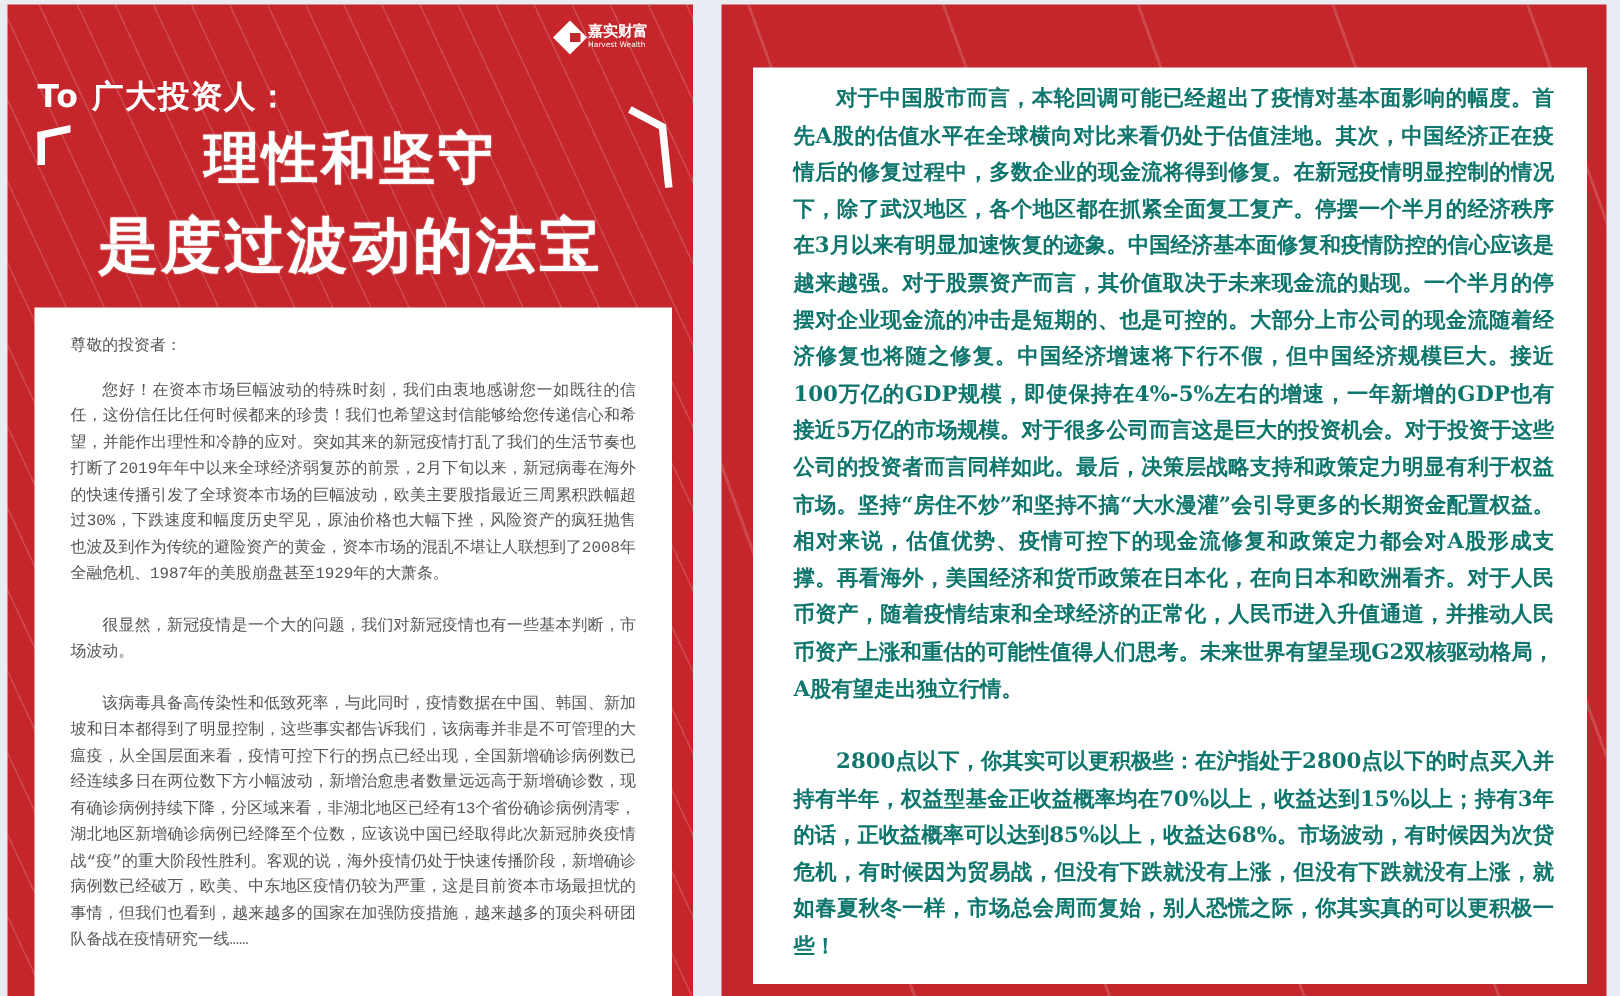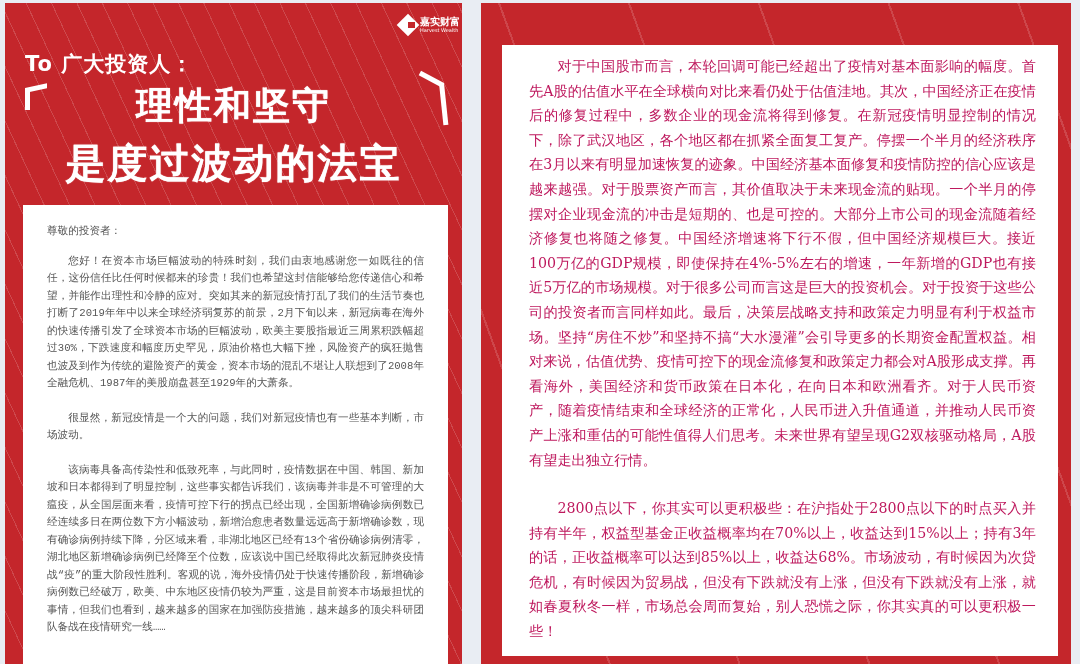--- a/index.html
+++ b/index.html
@@ -16,21 +16,21 @@
   }
   #left-panel { left:5px; width:457px; }
   #right-panel { left:481px; width:590px; background-image:none; }
   #right-panel::after {
     content:""; position:absolute; inset:0;
     background-image: repeating-linear-gradient(70deg, rgba(255,255,255,0) 0px, rgba(255,255,255,0) 120px, rgba(255,255,255,0.15) 120px, rgba(255,255,255,0.15) 122px);
     pointer-events:none;
   }
 
   
-  .logo { position:absolute; top:11px; right:2px; display:flex; align-items:center; gap:1px; color:#fff; }
+  .logo { position:absolute; top:11px; right:30px; display:flex; align-items:center; gap:1px; color:#fff; }
   .logo-mark { width:22px; height:22px; position:relative; }
   .logo-mark::before { content:""; position:absolute; left:3px; top:3px; width:16px; height:16px; background:#fff; transform:rotate(45deg); }
   .logo-mark::after { content:""; position:absolute; left:11px; top:8px; width:7px; height:6px; background:#c4262b; }
   .logo-text { display:flex; flex-direction:column; line-height:1; }
   .logo-cn { font-family:"DejaVu Sans", sans-serif; font-size:10px; font-weight:bold; }
   .logo-en { font-family:"DejaVu Sans", sans-serif; font-size:5px; margin-top:1px; }
 
   .to-line {
     position:absolute; top:36px; left:20px; color:#fff;
     font-family:"DejaVu Sans", sans-serif; font-weight:bold; font-size:21px; letter-spacing:1px;margin-top:11px;
@@ -63,21 +63,21 @@
   
   .sec-title {
     position:absolute; left:21px; top:5px; width:556px; height:37px;
     background:#b7232a; color:#fff;
     font-family:"DejaVu Sans", sans-serif; font-size:17px; line-height:37px; padding-left:20px; box-sizing:border-box;
     z-index:1;
   }
   .article {
     position:absolute; left:21px; top:42px; width:556px; bottom:8px;
     background:#fff; padding:9px 22px 0 27px; box-sizing:border-box;
-    color:#be185d; font-size:14.2px; line-height:24.6px; z-index:1;
+    color:#0f766e; font-size:14.2px; line-height:24.6px; z-index:1;font-weight:bold;
   }
   .article p { margin:0; text-align:justify; text-indent:2em; }
   .article .p2 { margin-top:24px; }
 </style>
 </head>
 <body>
 
 <div class="panel" id="left-panel">
   <div class="logo">
     <span class="logo-mark"></span>

